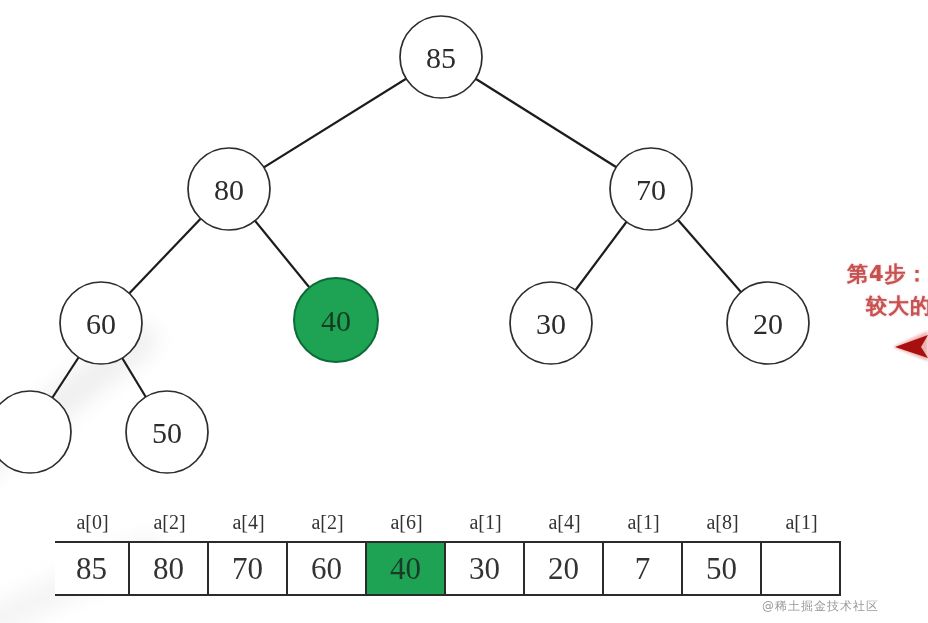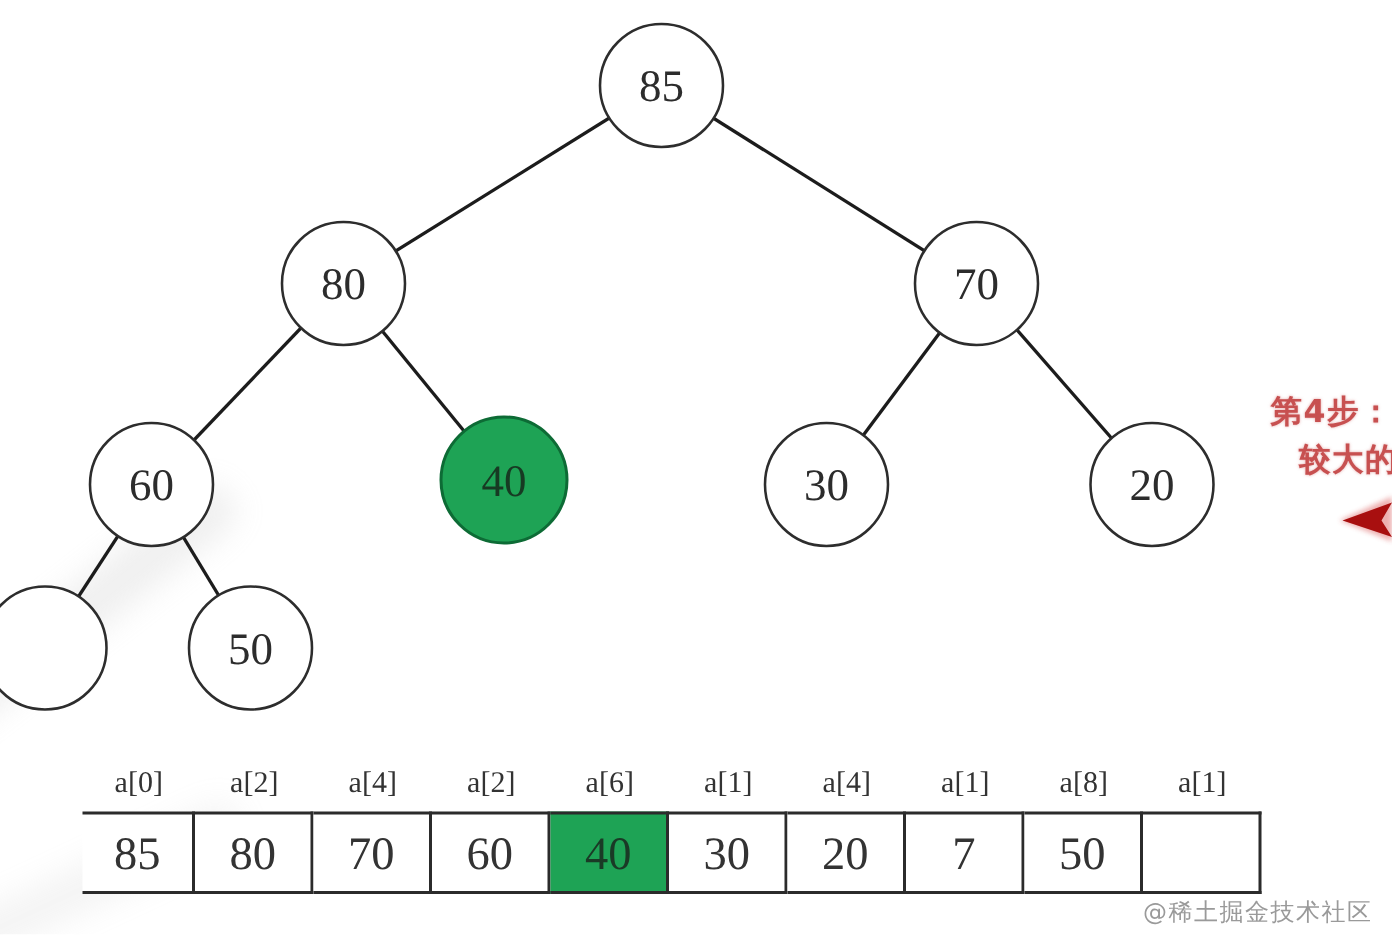--- a/index.html
+++ b/index.html
@@ -42,21 +42,21 @@
     border:2px solid #2b2b2b; border-left:none;
     text-align:center; font-size:31px; line-height:51px;
     color:#333333; background:#ffffff;
   }
   .cell:first-child { width:75px; }
   .cell.hl { background:#1ea355; color:#1a3a26; }
 
   .wm {
     position:absolute; left:762px; top:598px;
     font-family:"DejaVu Sans","Liberation Sans",sans-serif;
-    font-size:16px; color:#9a9a9a; letter-spacing:1px;
+    font-size:12px; color:#9a9a9a; letter-spacing:1px;
   }
 
   .smudge { position:absolute; background:#b9b9b9; border-radius:20px; filter:blur(10px); }
   .smudge.s1 { left:-70px; top:390px; width:250px; height:34px; opacity:.22; transform:rotate(-38deg); }
   .smudge.s2 { left:-50px; top:575px; width:220px; height:30px; opacity:.15; transform:rotate(-25deg); }
 </style>
 </head>
 <body>
 
 <div class="canvas">

